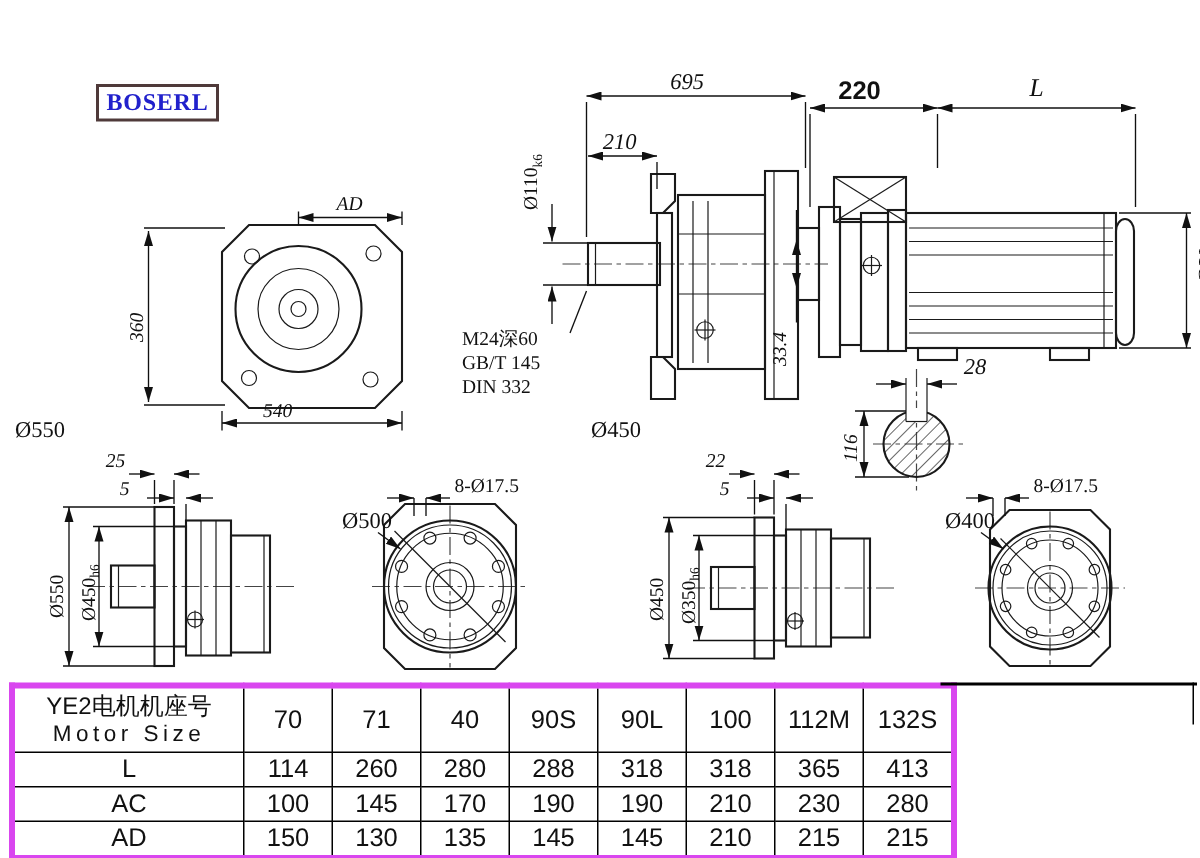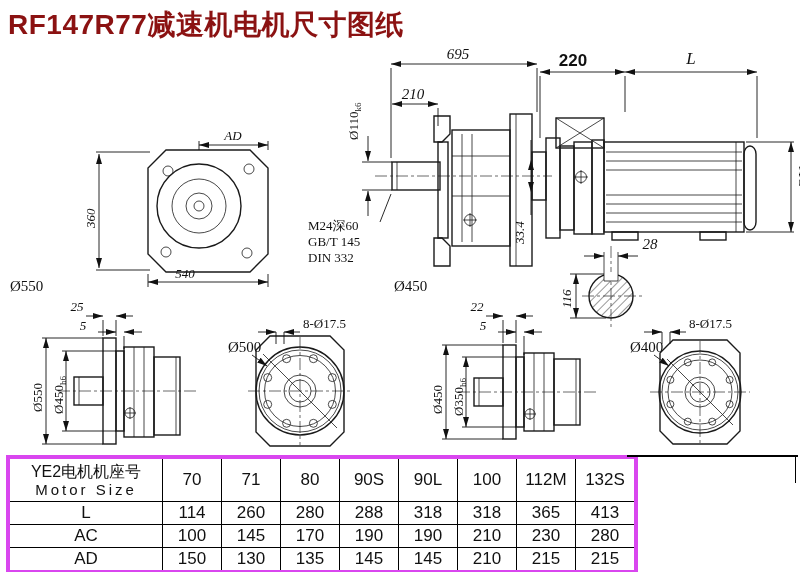--- a/index.html
+++ b/index.html
@@ -33,21 +33,21 @@
   .hdr-cn{font-size:16px;line-height:19px;}
   .hdr-en{font-size:15px;letter-spacing:3px;line-height:18px;}
   .tbl-ext{position:absolute;left:627px;top:455px;width:171px;height:0;border-top:2px solid #000;}
   .tbl-ext-tick{position:absolute;left:795px;top:455px;width:1px;height:28px;background:#000;}
 </style>
 </head>
 <body>
 
 <div class="page">
 
-  <div class="title">RF147R77减速机电机尺寸图纸</div>
+  <div class="logo">BOSERL</div>
 
   <svg class="drawing" width="800" height="460" viewBox="0 0 800 460">
     <defs>
       <marker id="ae" markerWidth="12" markerHeight="8" refX="10" refY="3" orient="auto" markerUnits="userSpaceOnUse">
         <path d="M0,0L10,3L0,6Z" fill="#111"></path>
       </marker>
       <marker id="as" markerWidth="12" markerHeight="8" refX="1" refY="3" orient="auto" markerUnits="userSpaceOnUse">
         <path d="M11,0L1,3L11,6Z" fill="#111"></path>
       </marker>
       <pattern id="hatch" width="6" height="6" patternUnits="userSpaceOnUse" patternTransform="rotate(45)">
@@ -337,21 +337,21 @@
 
   <table class="size-table">
     <tbody>
         <tr class="hdr">
       <td class="first">
         <div class="hdr-cn">YE2电机机座号</div>
         <div class="hdr-en">Motor Size</div>
       </td>
       <td class="c">70</td>
       <td class="c">71</td>
-      <td class="c">80</td>
+      <td class="c">40</td>
       <td class="c">90S</td>
       <td class="c">90L</td>
       <td class="c">100</td>
       <td class="c">112M</td>
       <td class="c">132S</td>
     </tr>
     <tr>
       <td class="first">L</td>
       <td class="c">114</td>
       <td class="c">260</td>

